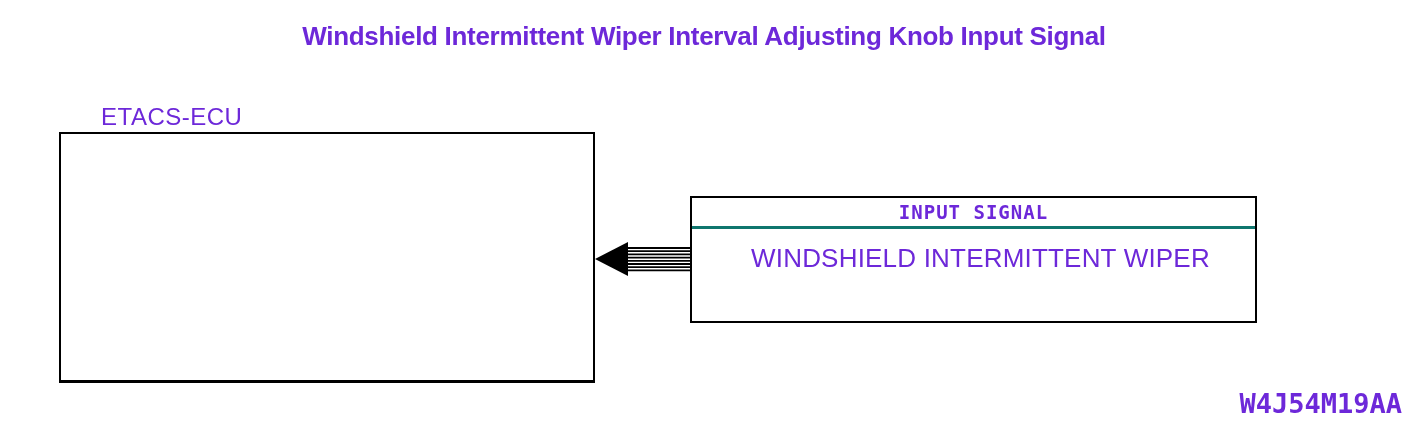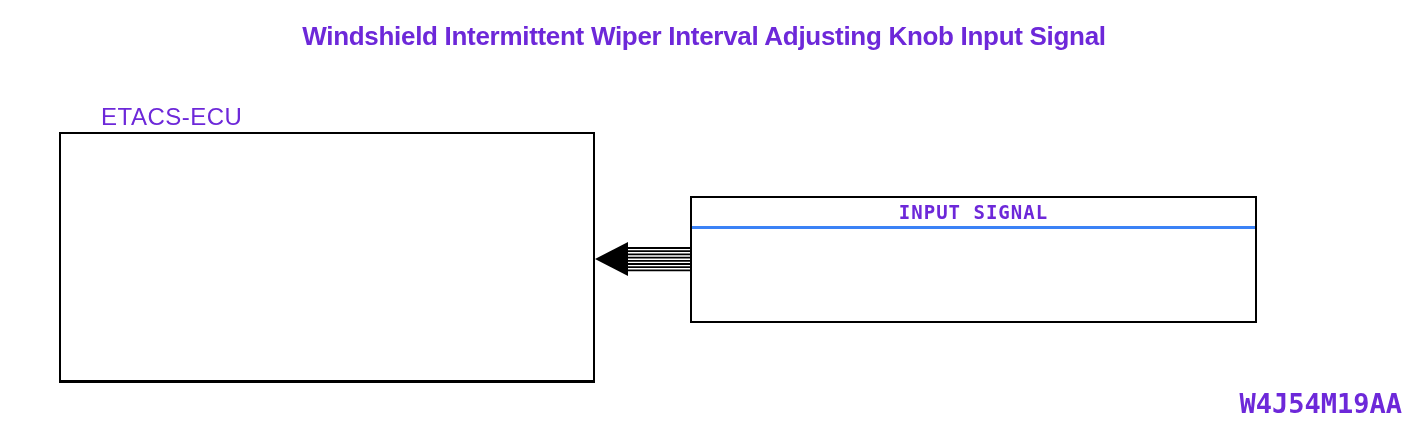--- a/index.html
+++ b/index.html
@@ -61,21 +61,21 @@
     top: 196px;
     width: 567px;
     height: 127px;
     box-sizing: border-box;
     border: 2px solid #000000;
     background: #ffffff;
   }
   .input-header {
     box-sizing: border-box;
     height: 31px;
-    border-bottom: 3px solid #3b82f6;
+    border-bottom: 3px solid #0f766e;
     display: flex;
     align-items: center;
     justify-content: center;
     font-family: "DejaVu Sans Mono", monospace;
     font-weight: bold;
     font-size: 19px;
     letter-spacing: 1px;
     white-space: nowrap;
   }
   .input-body {
@@ -116,18 +116,19 @@
       <line x1="33" y1="21.8" x2="95" y2="21.8"></line>
       <line x1="33" y1="25" x2="95" y2="25"></line>
       <line x1="33" y1="28.2" x2="95" y2="28.2"></line>
       <line x1="33" y1="31.4" x2="95" y2="31.4"></line>
     </g>
   </svg>
 
   <div class="input-box">
     <div class="input-header">INPUT SIGNAL</div>
     <div class="input-body">
+      <div>WINDSHIELD INTERMITTENT WIPER</div>
     </div>
   </div>
 
   <div class="figure-code">W4J54M19AA</div>
 
 </div>
 
 </body></html>

